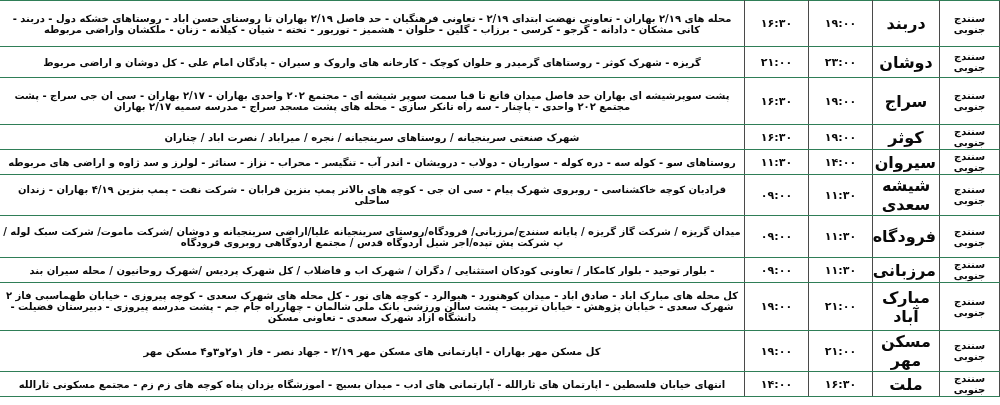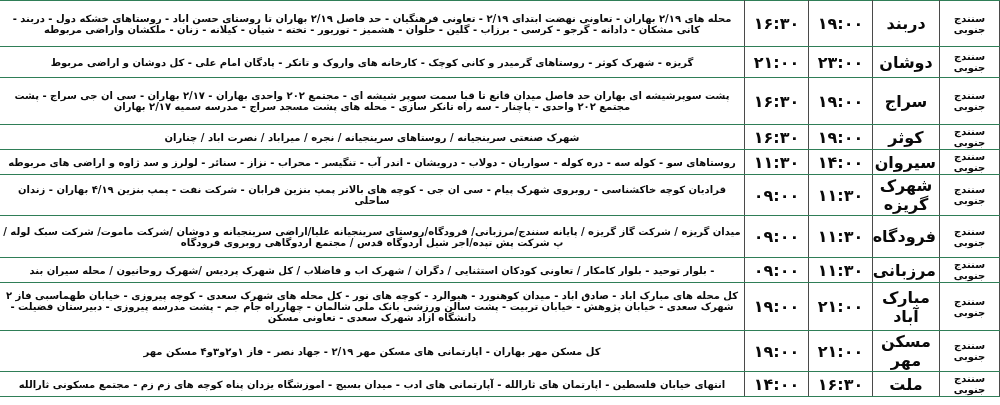--- a/index.html
+++ b/index.html
@@ -29,21 +29,21 @@
     border-bottom:1.4px solid var(--border-green);
     text-align:center;
     vertical-align:middle;
     font-weight:bold;
     color:var(--text);
     overflow:hidden;
     padding:1px 3px;
   }
   td.c-district{font-size:10px;}
   td.c-area{font-size:16px;}
-  td.c-time{font-size:16px;letter-spacing:0.5px;}
+  td.c-time{font-size:11px;letter-spacing:0.5px;}
   td.c-desc{font-size:10px;line-height:11px;padding:1px 8px;}
   
   tr:nth-child(1){height:46px;}
   tr:nth-child(2){height:31px;}
   tr:nth-child(3){height:47px;}
   tr:nth-child(4){height:21px;}
   tr:nth-child(5){height:22px;}
   tr:nth-child(6){height:23px;}
   tr:nth-child(7){height:42px;}
   tr:nth-child(8){height:23px;}
@@ -70,21 +70,21 @@
         <td class="c-area">دربند</td>
         <td class="c-time">۱۹:۰۰</td>
         <td class="c-time">۱۶:۳۰</td>
         <td class="c-desc">محله های ۲/۱۹ بهاران - تعاونی نهضت ابتدای ۲/۱۹ - تعاونی فرهنگیان - حد فاصل ۲/۱۹ بهاران تا روستای حسن اباد - روستاهای خشکه دول - دربند - کانی مشکان - دادانه - گرجو - کرسی - برزاب - گلین - حلوان - هشمیز - توریور - تخته - شیان - کیلانه - زنان - ملکشان واراضی مربوطه</td>
       </tr>
       <tr>
         <td class="c-district">سنندج جنوبی</td>
         <td class="c-area">دوشان</td>
         <td class="c-time">۲۳:۰۰</td>
         <td class="c-time">۲۱:۰۰</td>
-        <td class="c-desc">گریزه - شهرک کوثر - روستاهای گرمیدر و کانی کوچک - کارخانه های واروک و تانکر - پادگان امام علی - کل دوشان و اراضی مربوط</td>
+        <td class="c-desc">گریزه - شهرک کوثر - روستاهای گرمیدر و حلوان کوچک - کارخانه های واروک و سیران - پادگان امام علی - کل دوشان و اراضی مربوط</td>
       </tr>
       <tr>
         <td class="c-district">سنندج جنوبی</td>
         <td class="c-area">سراج</td>
         <td class="c-time">۱۹:۰۰</td>
         <td class="c-time">۱۶:۳۰</td>
         <td class="c-desc">پشت سوپرشیشه ای بهاران حد فاصل میدان قانع تا قبا سمت سوپر شیشه ای - مجتمع ۲۰۲ واحدی بهاران - ۲/۱۷ بهاران - سی ان جی سراج - پشت مجتمع ۲۰۲ واحدی - پاچنار - سه راه تانکر سازی - محله های پشت مسجد سراج - مدرسه سمیه ۲/۱۷ بهاران</td>
       </tr>
       <tr>
         <td class="c-district">سنندج جنوبی</td>
@@ -95,21 +95,21 @@
       </tr>
       <tr>
         <td class="c-district">سنندج جنوبی</td>
         <td class="c-area">سیروان</td>
         <td class="c-time">۱۴:۰۰</td>
         <td class="c-time">۱۱:۳۰</td>
         <td class="c-desc">روستاهای سو - کوله سه - دره کوله - سواریان - دولاب - درویشان - اندر آب - تنگیسر - محراب - نزاز - سنائر - لولرز و سد ژاوه و اراضی های مربوطه</td>
       </tr>
       <tr>
         <td class="c-district">سنندج جنوبی</td>
-        <td class="c-area">شهرک گریزه</td>
+        <td class="c-area">شیشه سعدی</td>
         <td class="c-time">۱۱:۳۰</td>
         <td class="c-time">۰۹:۰۰</td>
         <td class="c-desc">قرادیان کوچه خاکشناسی - روبروی شهرک پیام - سی ان جی - کوچه های بالاتر پمپ بنزین قرابان - شرکت نفت - پمپ بنزین ۴/۱۹ بهاران - زندان ساحلی</td>
       </tr>
       <tr>
         <td class="c-district">سنندج جنوبی</td>
         <td class="c-area">فرودگاه</td>
         <td class="c-time">۱۱:۳۰</td>
         <td class="c-time">۰۹:۰۰</td>
         <td class="c-desc">میدان گریزه / شرکت گاز گریزه / پایانه سنندج/مرزبانی/ فرودگاه/روستای سرینجیانه علیا/اراضی سرینجیانه و دوشان /شرکت ماموت/ شرکت سبک لوله /پ شرکت پش تپده/اجر شیل اردوگاه قدس / مجتمع اردوگاهی روبروی فرودگاه</td>

